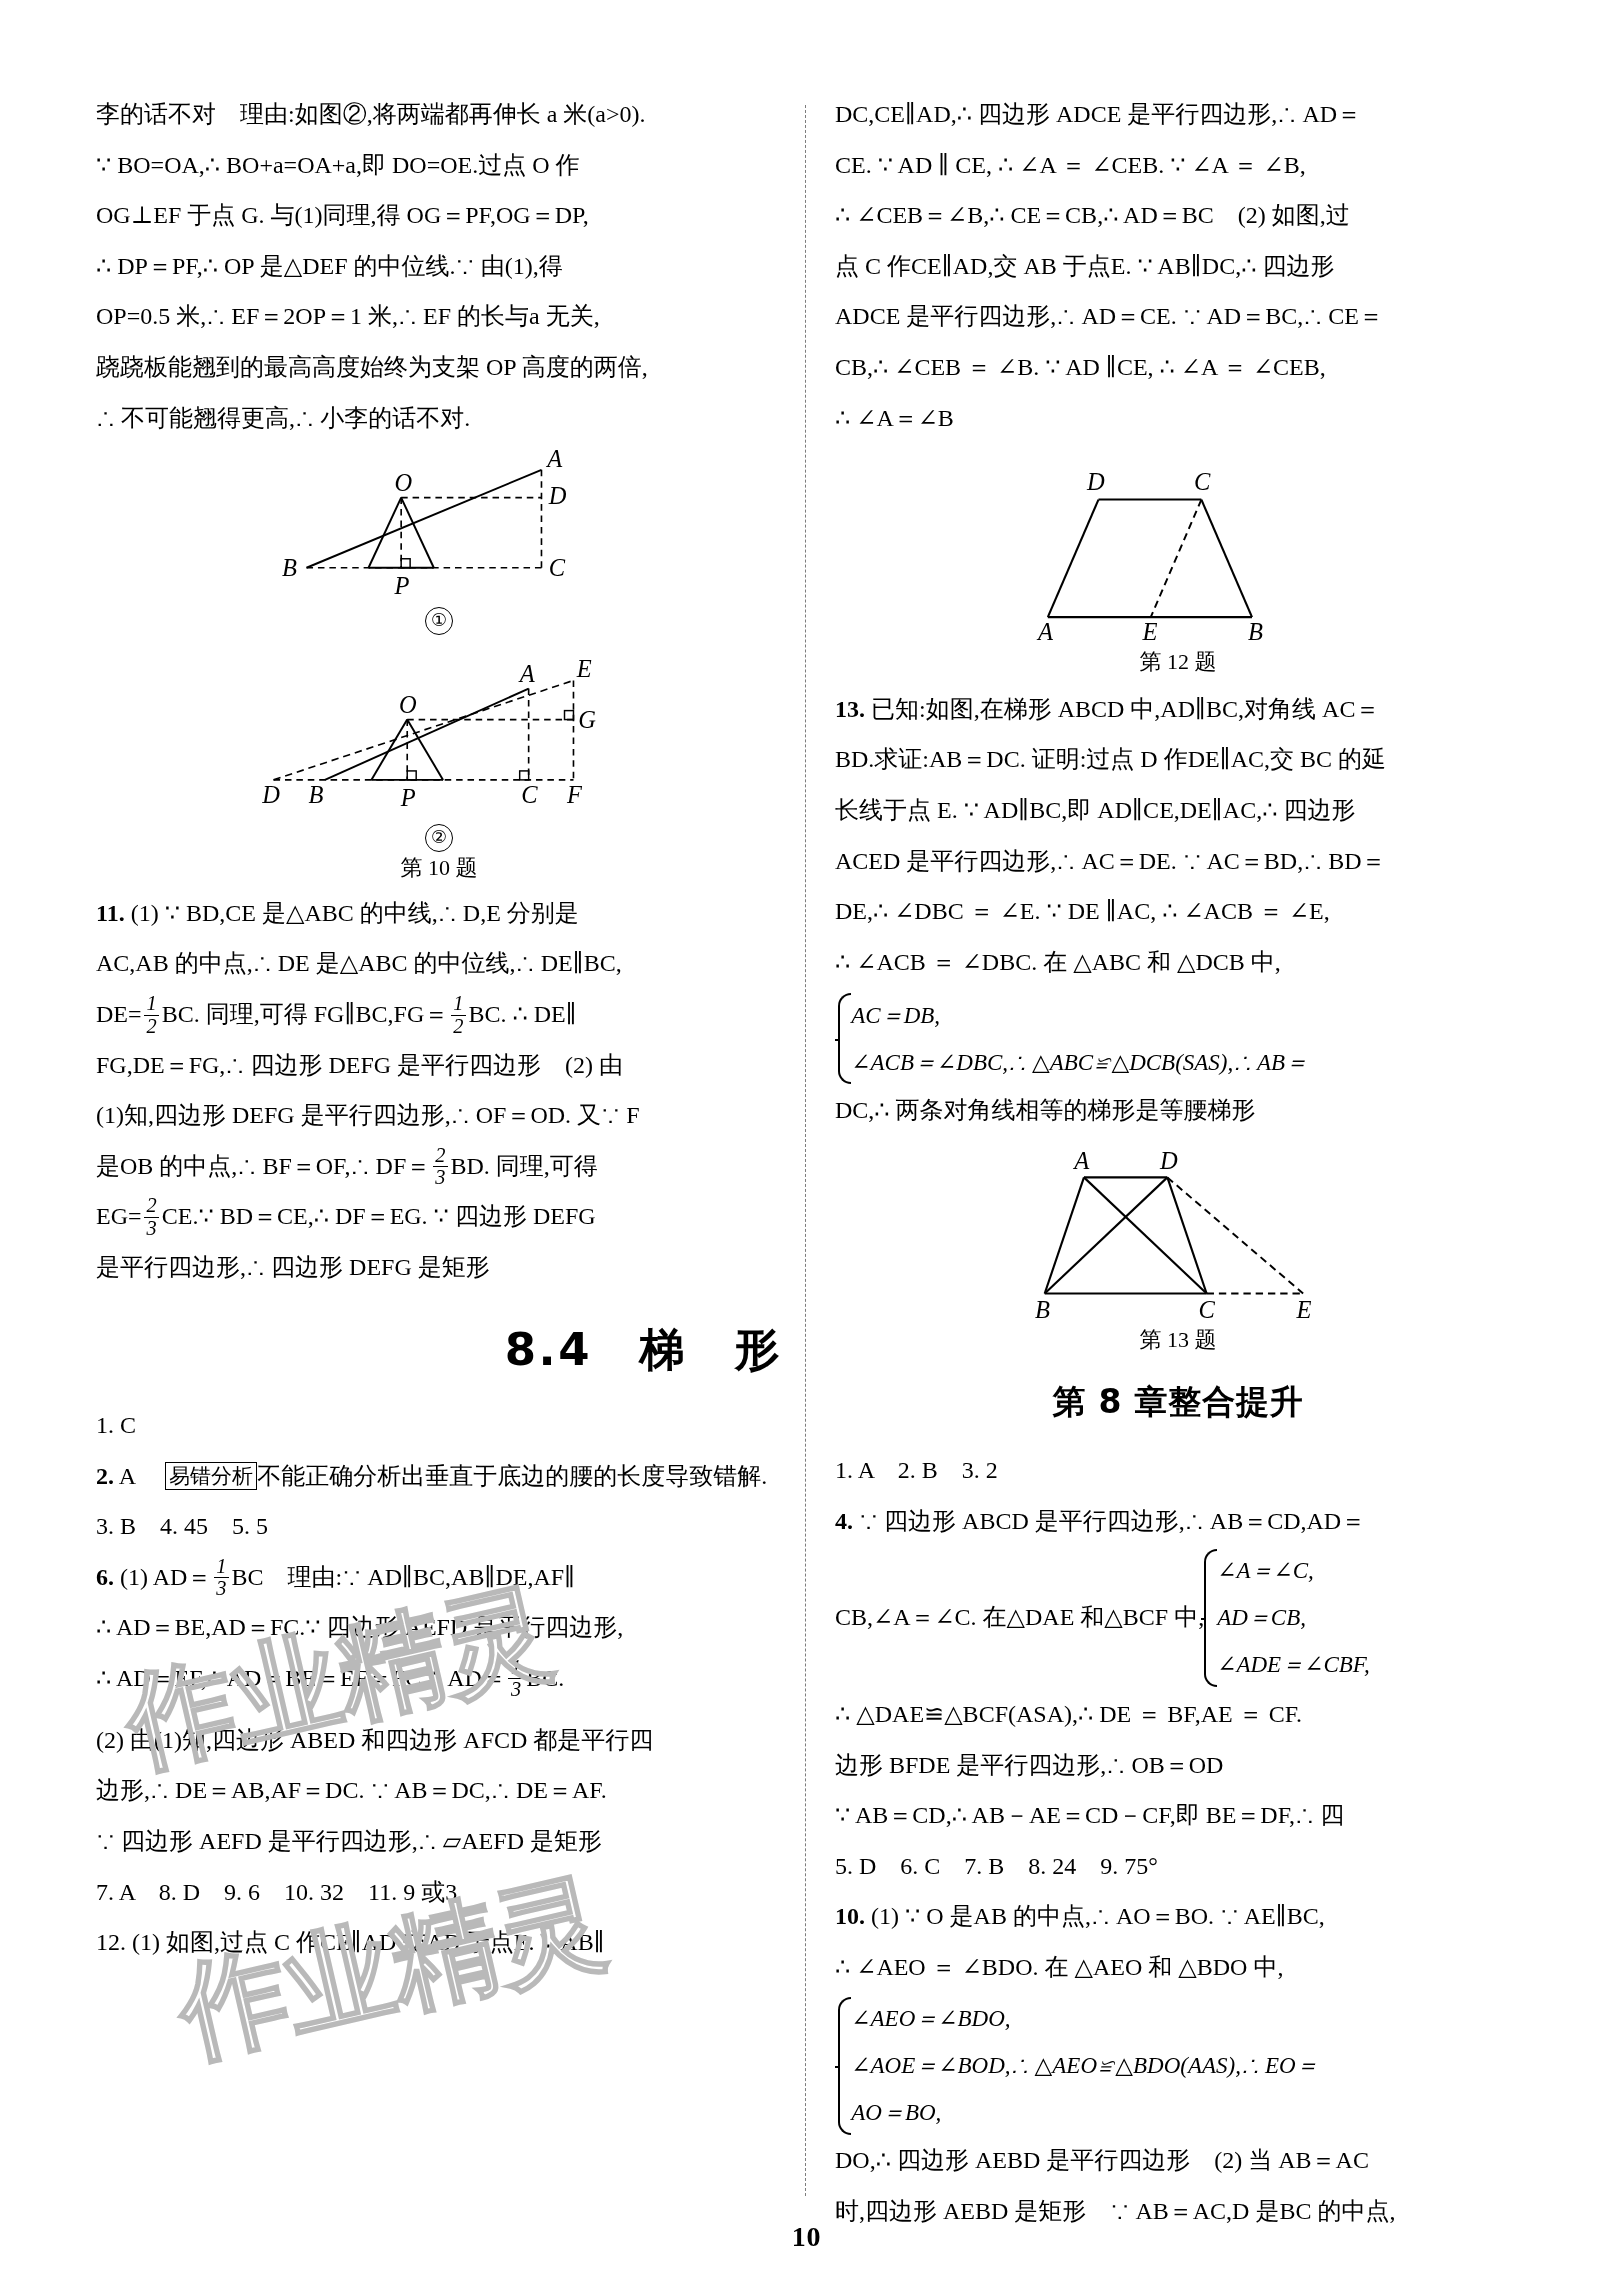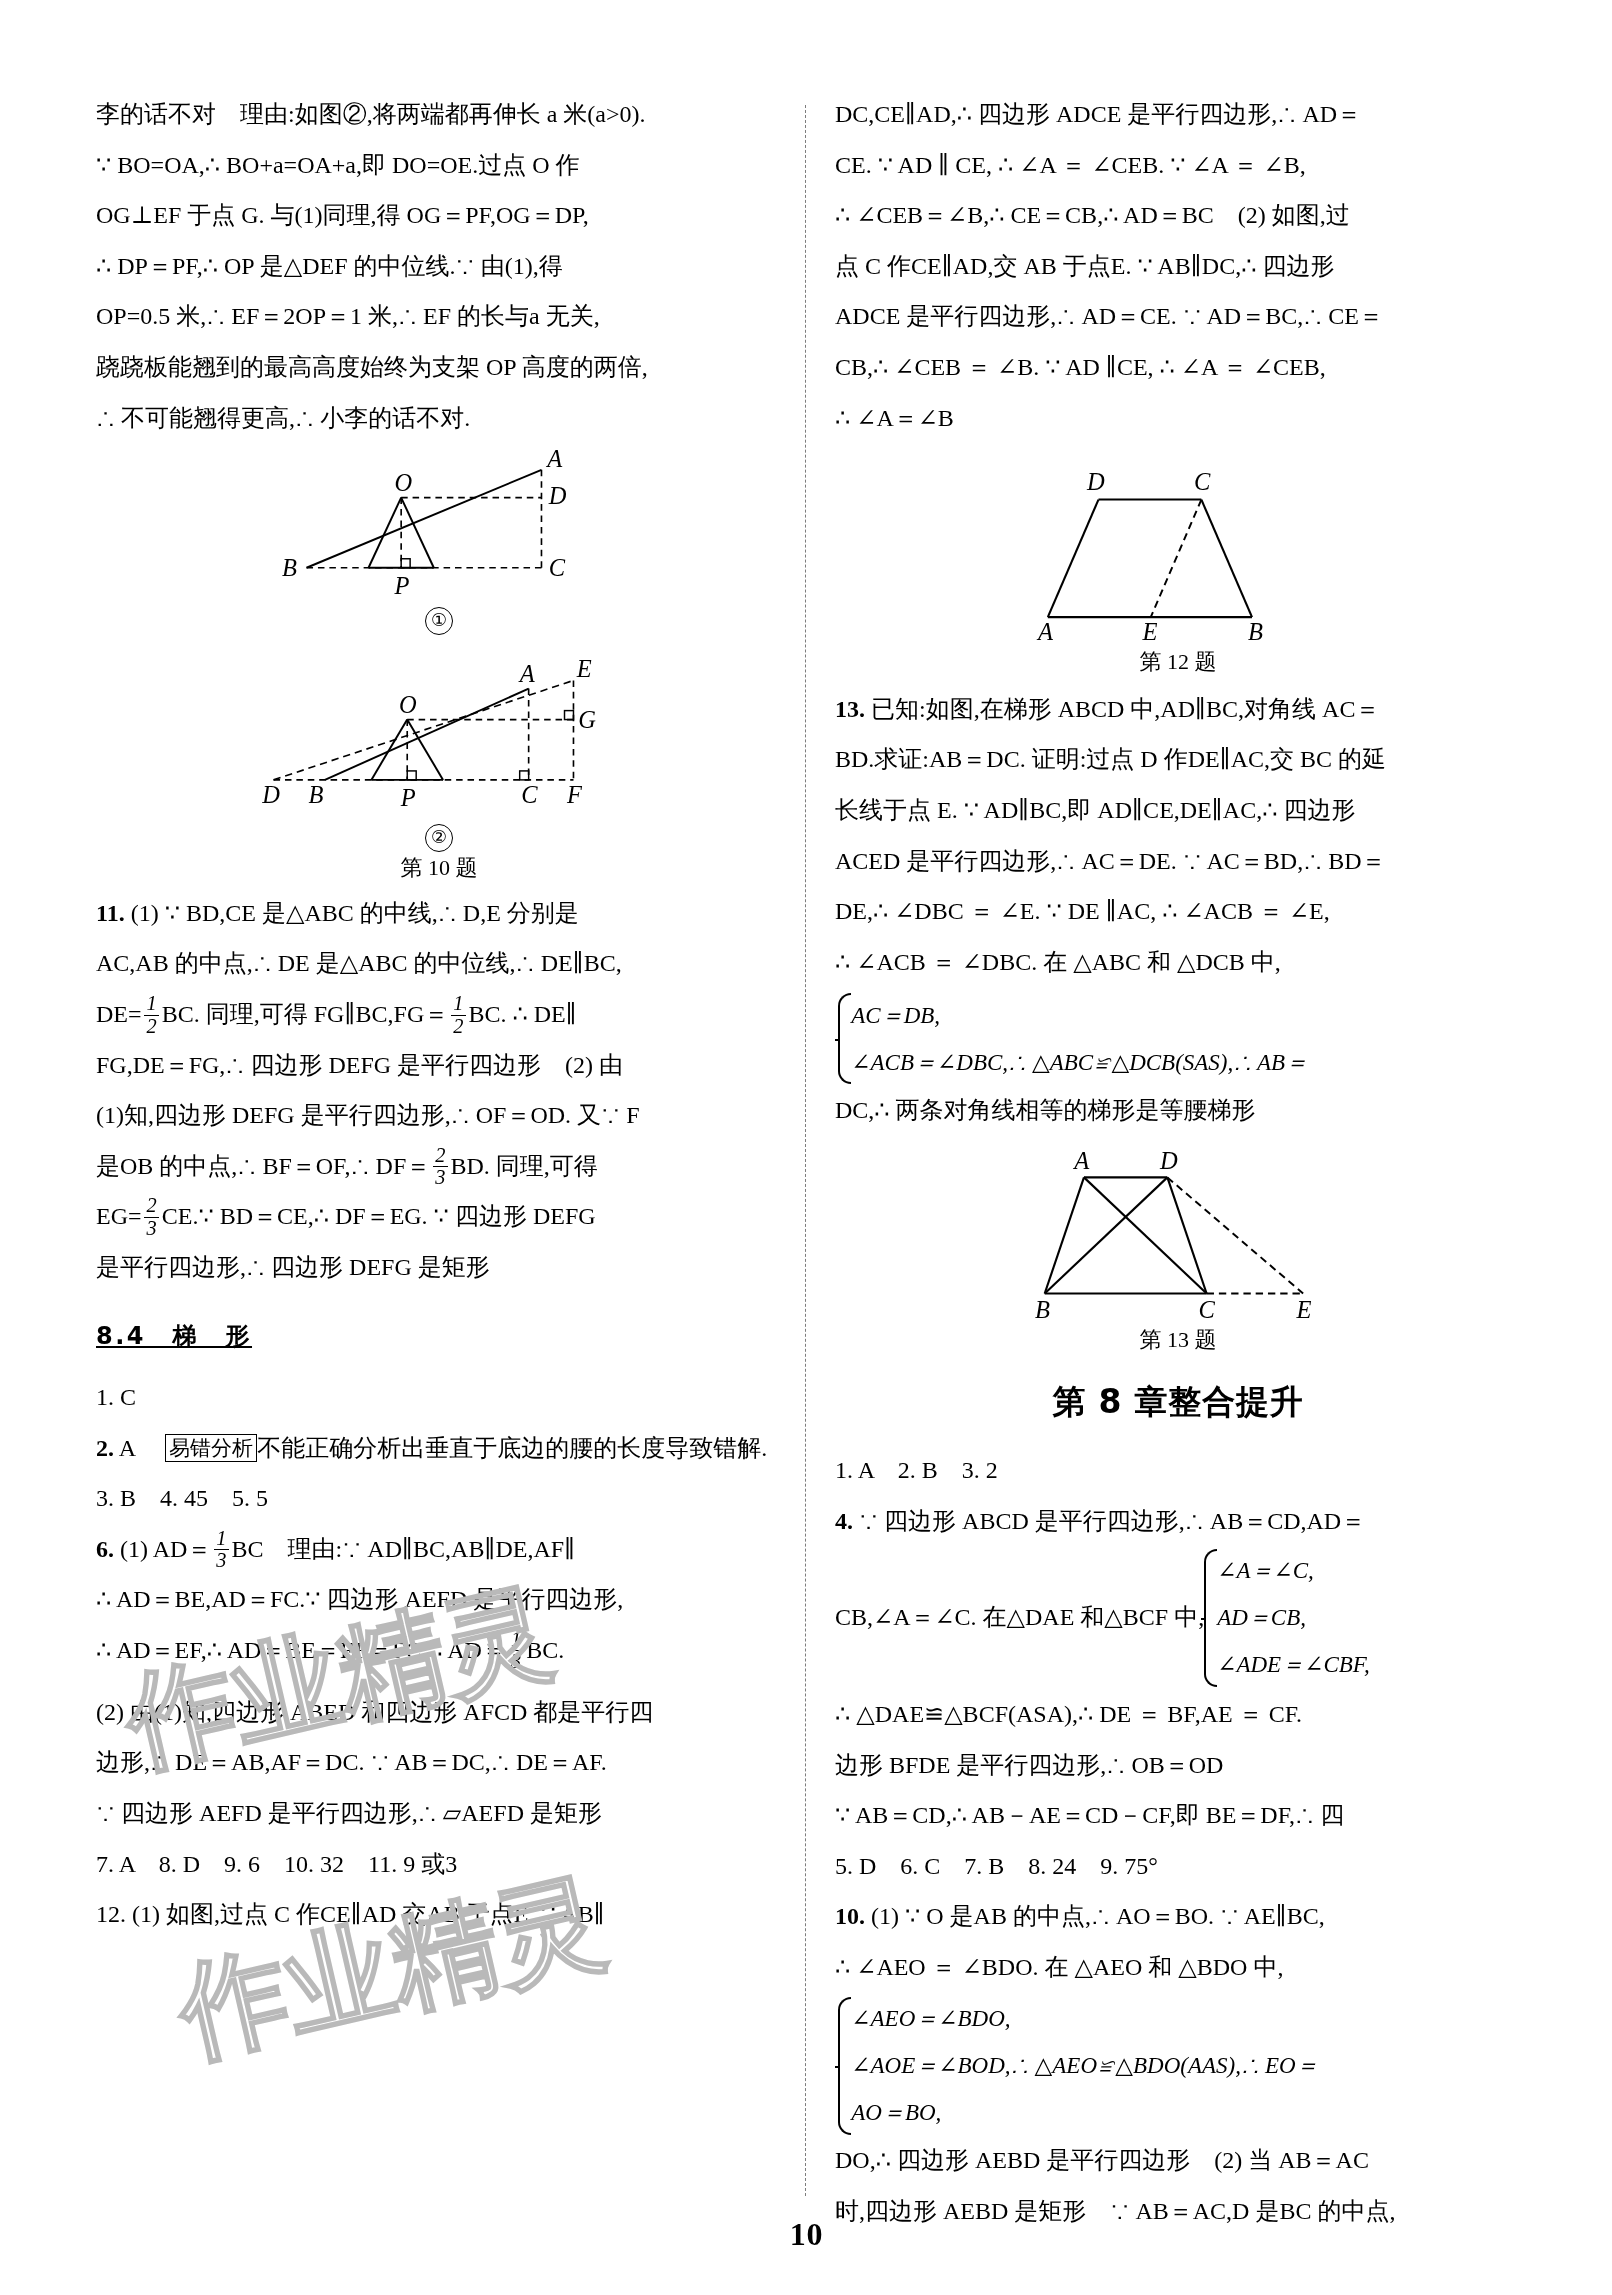--- a/index.html
+++ b/index.html
@@ -15,37 +15,37 @@
   .col-left{left:96px;}
   .col-right{left:835px;}
 
   .divider{
     position:absolute;left:805px;top:105px;width:0;height:2091px;
     border-left:1.6px dashed #7d7d7d;
   }
 
   .pagenum{
     position:absolute;left:0;right:0;bottom:42px;text-align:center;
-    font-size:32px;font-weight:bold;letter-spacing:0.8px;
+    font-size:28px;font-weight:bold;letter-spacing:0.8px;
   }
 
   
   .para{
     font-size:24px;line-height:49px;text-align:justify;
     text-justify:inter-ideograph;
     margin:0 0 1.6px 0;
     word-break:break-all;
   }
   .qnum{font-weight:bold;font-family:"Liberation Serif",serif;}
 
   
   .sec-head{
-    text-align:left;font-weight:bold;font-size:24px;
+    text-align:right;font-weight:bold;font-size:45px;
     font-family:"DejaVu Sans","Liberation Sans",sans-serif;
-    letter-spacing:2.5px;margin:28px 0 21px 0;text-decoration:underline;
+    letter-spacing:2.5px;margin:28px 0 21px 0;
   }
   .sec-head-2{
     text-align:center;font-weight:bold;font-size:33px;
     font-family:"DejaVu Sans","Liberation Sans",sans-serif;
     letter-spacing:0.8px;margin:24.5px 0 21px 0;
   }
 
   .badge{
     display:inline-block;border:1.6px solid #000;padding:0 3.3px;
     font-weight:normal;font-size:21px;line-height:26px;

